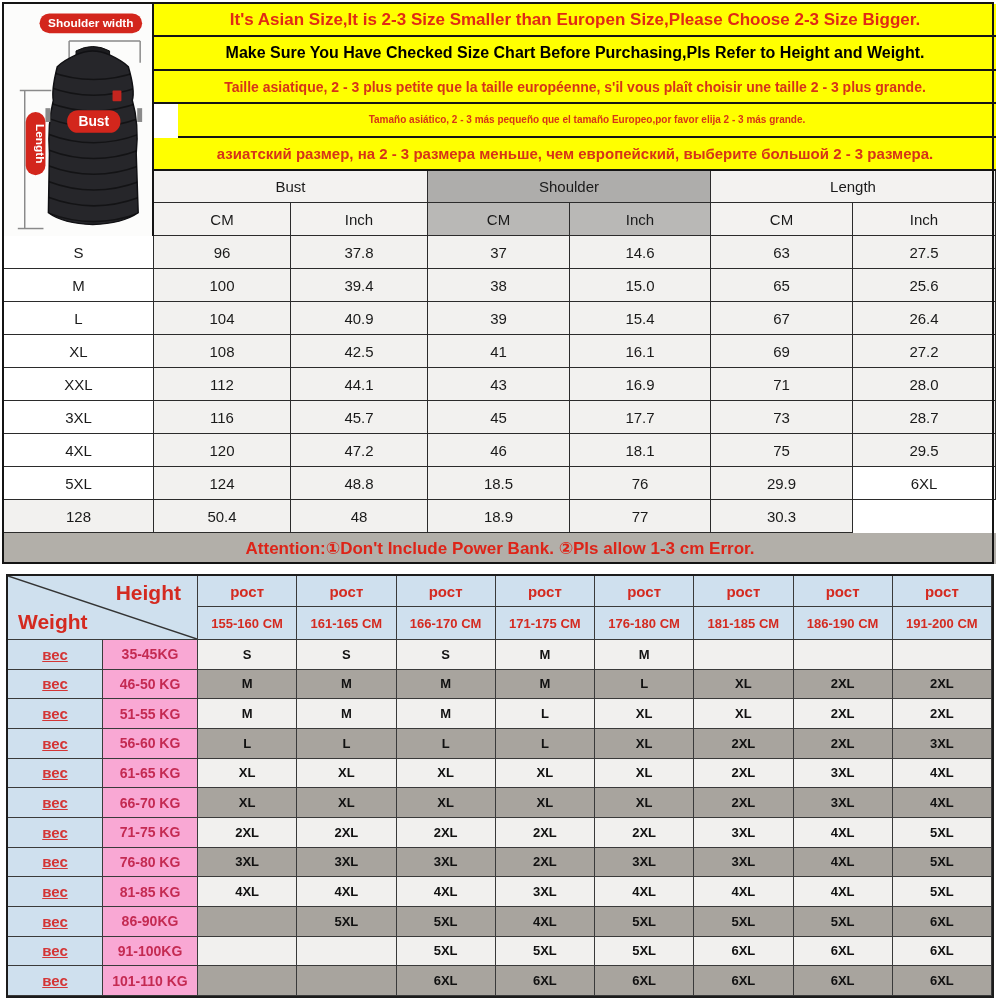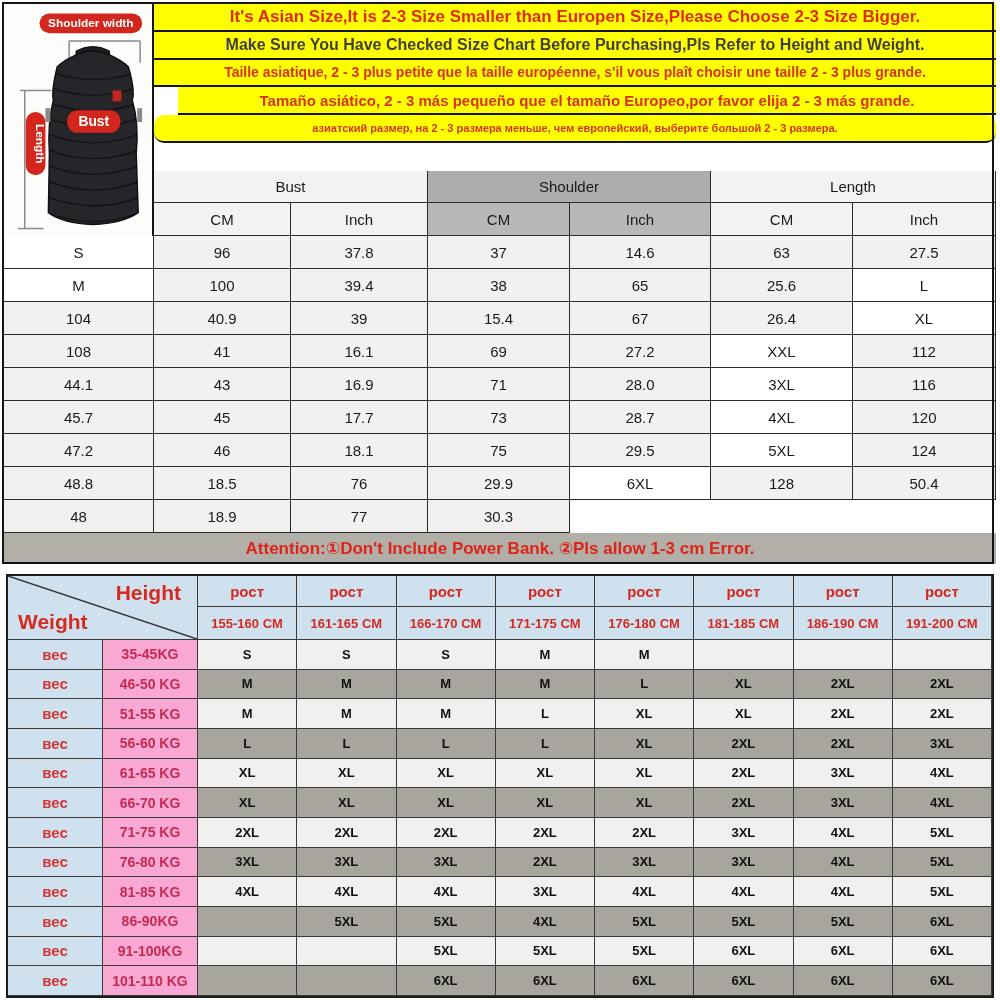--- a/index.html
+++ b/index.html
@@ -9,30 +9,30 @@
   
   .top-frame{position:absolute;left:2px;top:2px;width:992px;height:562px;
              border:2px solid #141414;box-sizing:border-box;pointer-events:none;}
 
   
   #vest-panel{position:absolute;left:4px;top:4px;width:150px;height:232px;
               background:#fcfcfb;border-right:2px solid #141414;box-sizing:border-box;}
   #vest-panel svg{display:block;width:100%;height:100%;}
 
   
-  #banner-stack{position:absolute;left:154px;top:4px;width:842px;height:139px;
+  #banner-stack{position:absolute;left:154px;top:4px;width:842px;height:167px;
                 display:flex;flex-direction:column;}
   .banner{flex:1;display:flex;align-items:center;justify-content:center;
           background:#ffff00;border-bottom:2px solid #141414;
           font-weight:bold;white-space:nowrap;color:#d63418;}
   .banner-0{font-size:17px;color:#e02a15;}
-  .banner-1{font-size:16px;color:#404040;}
+  .banner-1{font-size:16px;color:#000000;}
   .banner-2{font-size:14px;}
-  .banner-3{font-size:15px;margin-left:24px;}
-  .banner-4{font-size:11px;border-radius:10px;}
+  .banner-3{font-size:10px;margin-left:24px;}
+  .banner-4{font-size:15px;}
 
   
   #size-header{position:absolute;left:154px;top:171px;width:842px;height:65px;
                display:grid;grid-template-columns:137px 137px 142px 141px 142px 143px;
                grid-template-rows:32px 33px;}
   #size-body{position:absolute;left:4px;top:236px;width:992px;height:297px;
              display:grid;grid-template-columns:150px 137px 137px 142px 141px 142px 143px;
              grid-auto-rows:33px;}
   .cell{display:flex;align-items:center;justify-content:center;
         border-right:1px solid #2b2b2b;border-bottom:1px solid #2b2b2b;
@@ -57,21 +57,21 @@
   .mcell{display:flex;align-items:center;justify-content:center;
          border-right:1px solid #3a3a3a;border-bottom:1px solid #3a3a3a;
          box-sizing:border-box;font-weight:bold;}
   .corner{grid-column:1/3;grid-row:1/3;position:relative;background:#cfe0ee;
           border-right:1px solid #3a3a3a;border-bottom:1px solid #3a3a3a;box-sizing:border-box;}
   .corner svg{position:absolute;inset:0;width:100%;height:100%;}
   .corner .h{position:absolute;right:16px;top:5px;font-weight:bold;font-size:21px;color:#d42a20;}
   .corner .w{position:absolute;left:10px;bottom:5px;font-weight:bold;font-size:21px;color:#d42a20;}
   .m-hdr{background:#cfe0ee;color:#d42a20;font-size:15px;}
   .m-range{background:#cfe0ee;color:#d42a20;font-size:13px;}
-  .m-wlabel{background:#cfe0ee;color:#d43535;font-size:15px;}
+  .m-wlabel{background:#cfe0ee;color:#d43535;font-size:15px;text-decoration:underline;}
   .m-wrange{background:#f9a8d4;color:#c42a52;font-size:14px;}
   .m-cell{background:#f1f0ee;color:#111;font-size:13px;}
   .m-cell.shade{background:#a8a49e;}
 </style>
 </head>
 <body>
 
 <div class="page">
 
   <div id="vest-panel">
@@ -157,31 +157,33 @@
       <div class="cell val-cell">96</div>
       <div class="cell val-cell">37.8</div>
       <div class="cell val-cell shade-cell">37</div>
       <div class="cell val-cell shade-cell">14.6</div>
       <div class="cell val-cell">63</div>
       <div class="cell val-cell">27.5</div>
       <div class="cell size-label">M</div>
       <div class="cell val-cell">100</div>
       <div class="cell val-cell">39.4</div>
       <div class="cell val-cell shade-cell">38</div>
+      <div class="cell val-cell shade-cell">15.0</div>
       <div class="cell val-cell">65</div>
       <div class="cell val-cell">25.6</div>
       <div class="cell size-label">L</div>
       <div class="cell val-cell">104</div>
       <div class="cell val-cell">40.9</div>
       <div class="cell val-cell shade-cell">39</div>
       <div class="cell val-cell shade-cell">15.4</div>
       <div class="cell val-cell">67</div>
       <div class="cell val-cell">26.4</div>
       <div class="cell size-label">XL</div>
       <div class="cell val-cell">108</div>
+      <div class="cell val-cell">42.5</div>
       <div class="cell val-cell shade-cell">41</div>
       <div class="cell val-cell shade-cell">16.1</div>
       <div class="cell val-cell">69</div>
       <div class="cell val-cell">27.2</div>
       <div class="cell size-label">XXL</div>
       <div class="cell val-cell">112</div>
       <div class="cell val-cell">44.1</div>
       <div class="cell val-cell shade-cell">43</div>
       <div class="cell val-cell shade-cell">16.9</div>
       <div class="cell val-cell">71</div>

